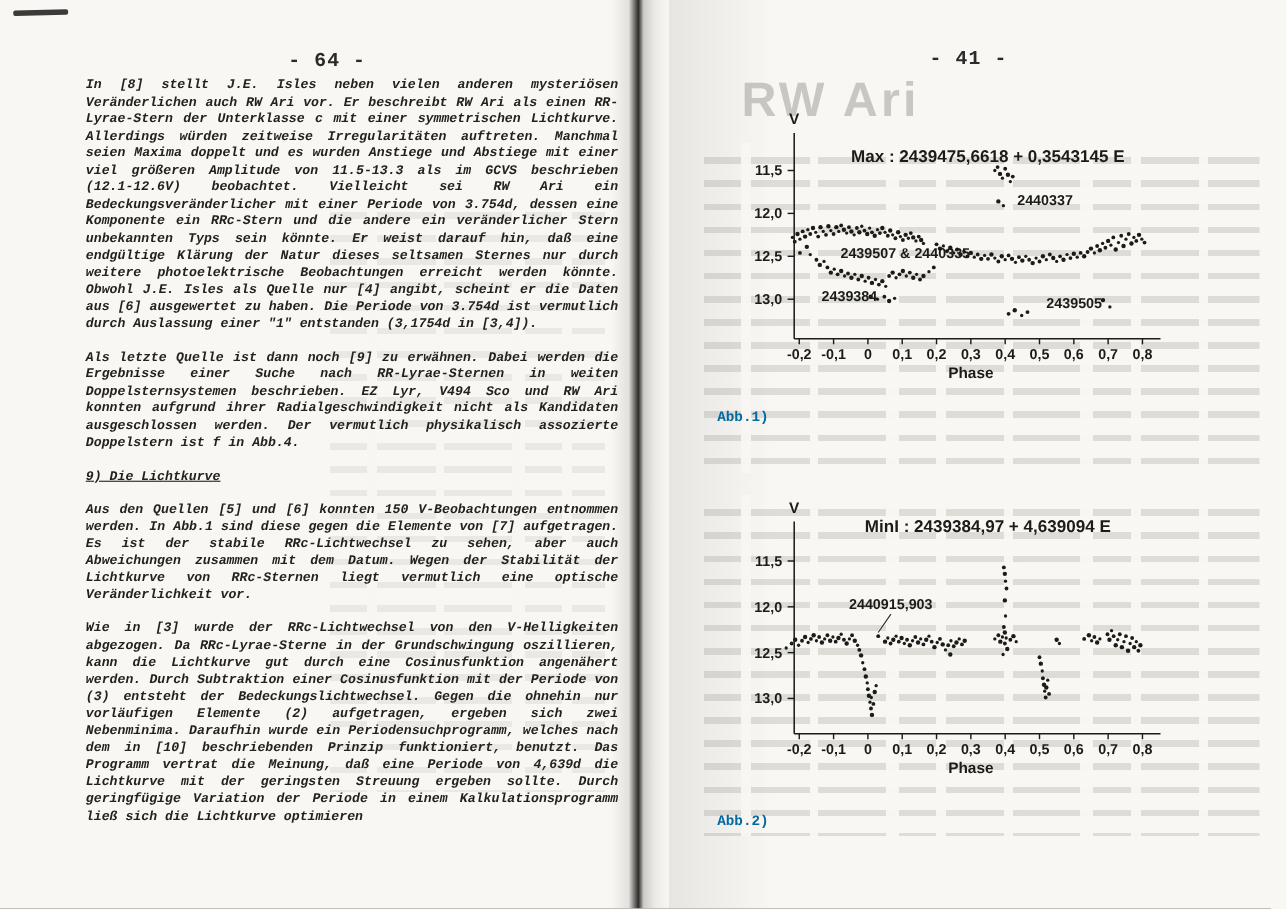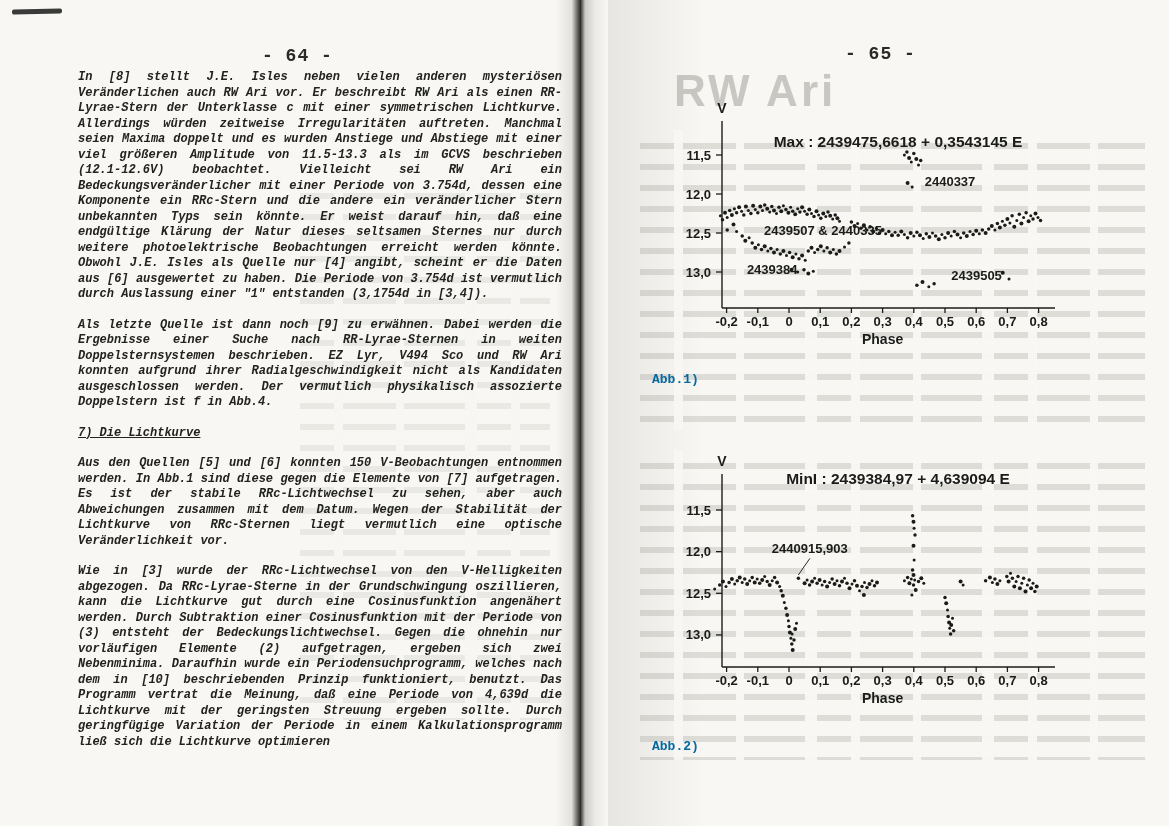--- a/index.html
+++ b/index.html
@@ -47,26 +47,26 @@
 
   <div class="bleed light" style="left:300px;top:180px;width:250px;height:540px;"></div>
   <div class="bleed" style="left:640px;top:130px;width:505px;height:300px;"></div>
   <div class="bleed" style="left:640px;top:450px;width:505px;height:310px;"></div>
   <div class="watermark">RW Ari</div>
 
   <div class="pagenum" style="left:262px;top:46px;position:absolute;">- 64 -</div>
   <div class="textcol">
     <p>In [8] stellt J.E. Isles neben vielen anderen mysteriösen Veränderlichen auch RW Ari vor. Er beschreibt RW Ari als einen RR-Lyrae-Stern der Unterklasse c mit einer symmetrischen Lichtkurve. Allerdings würden zeitweise Irregularitäten auftreten. Manchmal seien Maxima doppelt und es wurden Anstiege und Abstiege mit einer viel größeren Amplitude von 11.5-13.3 als im GCVS beschrieben (12.1-12.6V) beobachtet. Vielleicht sei RW Ari ein Bedeckungsveränderlicher mit einer Periode von 3.754d, dessen eine Komponente ein RRc-Stern und die andere ein veränderlicher Stern unbekannten Typs sein könnte. Er weist darauf hin, daß eine endgültige Klärung der Natur dieses seltsamen Sternes nur durch weitere photoelektrische Beobachtungen erreicht werden könnte. Obwohl J.E. Isles als Quelle nur [4] angibt, scheint er die Daten aus [6] ausgewertet zu haben. Die Periode von 3.754d ist vermutlich durch Auslassung einer "1" entstanden (3,1754d in [3,4]).</p>
     <p>Als letzte Quelle ist dann noch [9] zu erwähnen. Dabei werden die Ergebnisse einer Suche nach RR-Lyrae-Sternen in weiten Doppelsternsystemen beschrieben. EZ Lyr, V494 Sco und RW Ari konnten aufgrund ihrer Radialgeschwindigkeit nicht als Kandidaten ausgeschlossen werden. Der vermutlich physikalisch assozierte Doppelstern ist f in Abb.4.</p>
-    <p class="sechead">7) Die Lichtkurve</p>
+    <p class="sechead">9) Die Lichtkurve</p>
     <p>Aus den Quellen [5] und [6] konnten 150 V-Beobachtungen entnommen werden. In Abb.1 sind diese gegen die Elemente von [7] aufgetragen. Es ist der stabile RRc-Lichtwechsel zu sehen, aber auch Abweichungen zusammen mit dem Datum. Wegen der Stabilität der Lichtkurve von RRc-Sternen liegt vermutlich eine optische Veränderlichkeit vor.</p>
     <p>Wie in [3] wurde der RRc-Lichtwechsel von den V-Helligkeiten abgezogen. Da RRc-Lyrae-Sterne in der Grundschwingung oszillieren, kann die Lichtkurve gut durch eine Cosinusfunktion angenähert werden. Durch Subtraktion einer Cosinusfunktion mit der Periode von (3) entsteht der Bedeckungslichtwechsel. Gegen die ohnehin nur vorläufigen Elemente (2) aufgetragen, ergeben sich zwei Nebenminima. Daraufhin wurde ein Periodensuchprogramm, welches nach dem in [10] beschriebenden Prinzip funktioniert, benutzt. Das Programm vertrat die Meinung, daß eine Periode von 4,639d die Lichtkurve mit der geringsten Streuung ergeben sollte. Durch geringfügige Variation der Periode in einem Kalkulationsprogramm ließ sich die Lichtkurve optimieren</p>
   </div>
 
-  <div class="pagenum" style="left:845px;top:44px;position:absolute;">- 65 -</div>
+  <div class="pagenum" style="left:845px;top:44px;position:absolute;">- 41 -</div>
 
   <svg id="chart1" class="chart" style="top:95px;" width="560" height="270">
       <text class="axname" x="112" y="18" text-anchor="middle">V</text>
       <text class="title" x="288" y="52" text-anchor="middle">Max : 2439475,6618 + 0,3543145 E</text>
       <line class="ax" x1="112" y1="26" x2="112" y2="213"></line>
       <line class="ax" x1="112" y1="213" x2="445" y2="213"></line>
       <line class="tick" x1="106" y1="60" x2="112" y2="60"></line>
       <text class="ticklab" x="101" y="64.5" text-anchor="end">11,5</text>
       <line class="tick" x1="106" y1="99" x2="112" y2="99"></line>
       <text class="ticklab" x="101" y="103.5" text-anchor="end">12,0</text>

